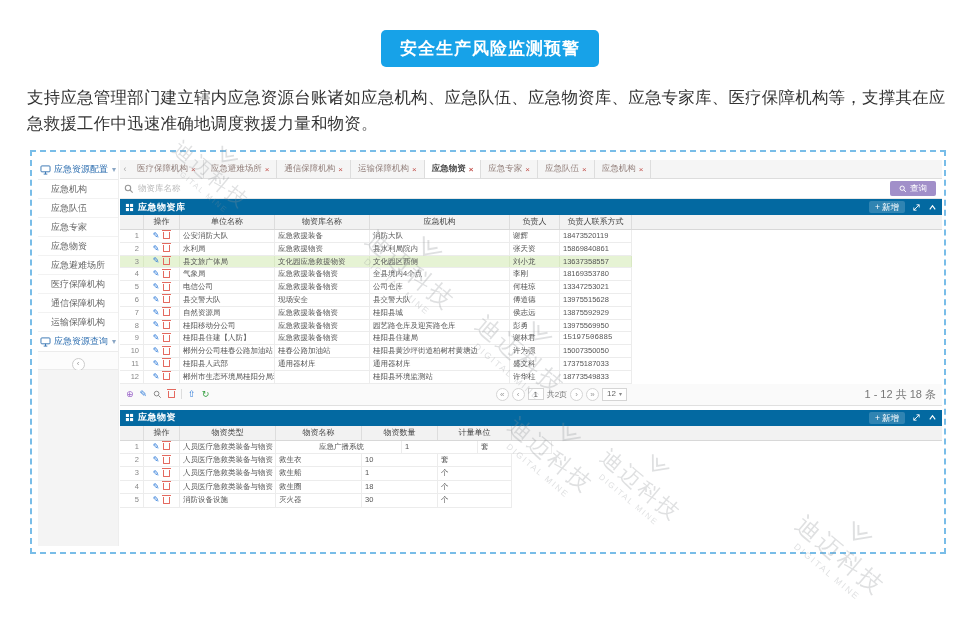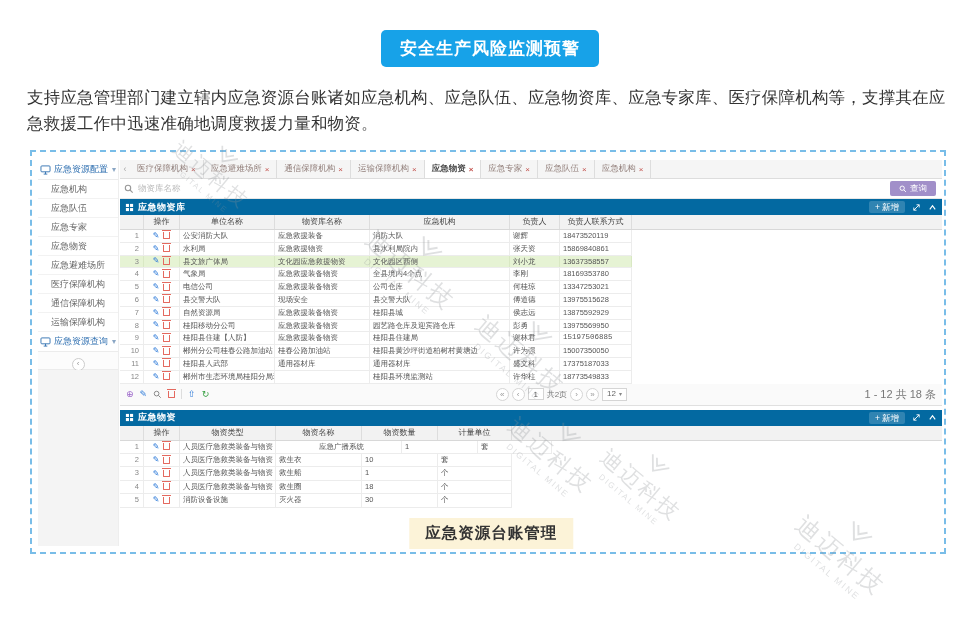--- a/index.html
+++ b/index.html
@@ -481,21 +481,20 @@
           </div>
           <div class="td" style="width: 96px;">消防设备设施</div>
           <div class="td" style="width: 86px;">灭火器</div>
           <div class="td" style="width: 76px;">30</div>
           <div class="td" style="width: 74px;">个</div>
         </div>
       </div>
 
   </div>
 
-  <div class="caption">应急资源台账管理</div>
 </div>
 
 <div id="watermarks">
     <div class="wm" style="left: 160px; top: 140px; transform: rotate(40deg) scale(0.85);">
       <svg viewBox="0 0 28 20">
         <path d="M2 2l12 14L26 2" fill="none" stroke="currentColor" stroke-width="2"></path>
         <path d="M8 2l6 7 6-7" fill="none" stroke="currentColor" stroke-width="2"></path>
       </svg>
       <div class="cn">迪迈科技</div>
       <div class="en">DIGITAL MINE</div>

